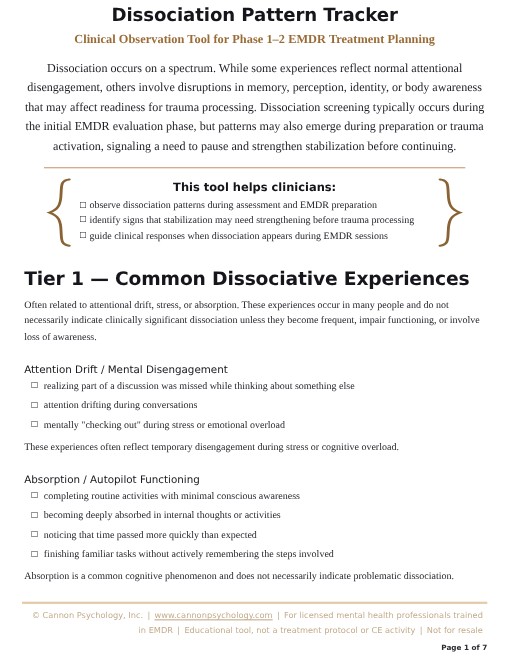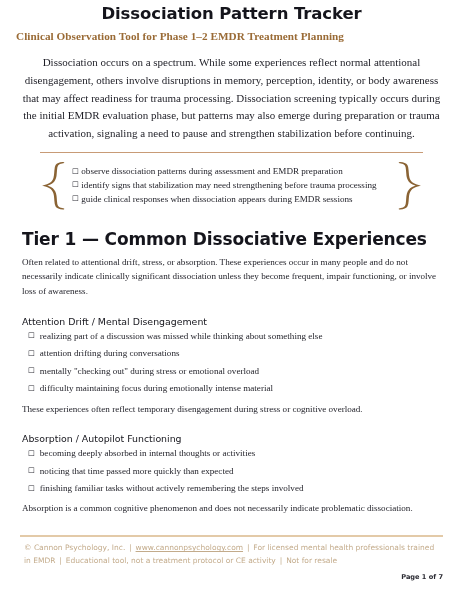--- a/index.html
+++ b/index.html
@@ -24,21 +24,21 @@
   .doc-title {
     text-align: center;
     font-family: "DejaVu Sans", "Liberation Sans", sans-serif;
     font-weight: bold;
     font-size: 16.5px;
     letter-spacing: -0.1px;
     color: #15151c;
     margin: 2px 0 0 0;
   }
   .doc-subtitle {
-    text-align: left;
+    text-align: center;
     font-family: "Liberation Serif", "DejaVu Serif", serif;
     font-weight: bold;
     font-size: 11.2px;
     color: #9a6b36;
     margin: 7px 0 12px 0;
     letter-spacing: 0.05px;
   }
   .intro {
     text-align: center;
     font-size: 11px;
@@ -146,39 +146,39 @@
     right: 16px;
     bottom: 0;
   }
   .rule-bottom {
     border: none;
     border-top: 2px solid #e3caa8;
     margin: 0 4px 0 4px;
     height: 0;
   }
   .footer-text {
-    text-align: left;
+    text-align: right;
     font-family: "DejaVu Sans", "Liberation Sans", sans-serif;
     font-size: 7.5px;
     line-height: 1.72;
     color: #c3ab8b;
     margin: 5px 8px 0 8px;
   }
   .footer-text .sep { padding: 0 1.5px; }
   .footer-link {
     color: #c3ab8b;
     text-decoration: underline;
   }
   .page-num {
     text-align: right;
     font-family: "DejaVu Sans", "Liberation Sans", sans-serif;
     font-weight: bold;
     font-size: 6.6px;
     color: #2b2b33;
-    margin: 5px 4px 19px 0;
+    margin: 5px 4px 7px 0;
   }
 </style>
 </head>
 <body>
 
 <div class="page">
 
   <div class="doc-title">Dissociation Pattern Tracker</div>
   <div class="doc-subtitle">Clinical Observation Tool for Phase 1–2 EMDR Treatment Planning</div>
   <p class="intro">Dissociation occurs on a spectrum. While some experiences reflect normal attentional disengagement, others involve disruptions in memory, perception, identity, or body awareness that may affect readiness for trauma processing. Dissociation screening typically occurs during the initial EMDR evaluation phase, but patterns may also emerge during preparation or trauma activation, signaling a need to pause and strengthen stabilization before continuing.</p>
@@ -190,41 +190,42 @@
       <svg viewBox="0 0 26 92" preserveAspectRatio="none" aria-hidden="true">
         <path d="M21 3 C13 4, 14 12, 13.5 22 C13.2 36, 11 42, 3 46 C11 50, 13.2 56, 13.5 70 C14 80, 13 88, 21 89" fill="none" stroke="currentColor" stroke-width="2.6" stroke-linecap="round"></path>
       </svg>
     </span>
     <span class="brace brace-right">
       <svg viewBox="0 0 26 92" preserveAspectRatio="none" aria-hidden="true">
         <path d="M5 3 C13 4, 12 12, 12.5 22 C12.8 36, 15 42, 23 46 C15 50, 12.8 56, 12.5 70 C12 80, 13 88, 5 89" fill="none" stroke="currentColor" stroke-width="2.6" stroke-linecap="round"></path>
       </svg>
     </span>
 
+    <div class="callout-title">This tool helps clinicians:</div>
     <ul class="callout-list">
       <li><span class="cbox">☐</span><span>observe dissociation patterns during assessment and EMDR preparation</span></li>
       <li><span class="cbox">☐</span><span>identify signs that stabilization may need strengthening before trauma processing</span></li>
       <li><span class="cbox">☐</span><span>guide clinical responses when dissociation appears during EMDR sessions</span></li>
     </ul>
   </div>
 
   <div class="tier-heading">Tier 1 — Common Dissociative Experiences</div>
   <p class="tier-desc">Often related to attentional drift, stress, or absorption.  These experiences occur in many people and do not necessarily indicate clinically significant dissociation unless they become frequent, impair functioning, or involve loss of awareness.</p>
 
   <div class="sub-heading">Attention Drift / Mental Disengagement</div>
   <ul class="check-list">
     <li><span class="cbox">☐</span><span>realizing part of a discussion was missed while thinking about something else</span></li>
     <li><span class="cbox">☐</span><span>attention drifting during conversations</span></li>
     <li><span class="cbox">☐</span><span>mentally "checking out" during stress or emotional overload</span></li>
-    <li><span class="cbox">☐</span><span>difficulty maintaining focus during emotionally intense material</span></li>
   </ul>
   <p class="note">These experiences often reflect temporary disengagement during stress or cognitive overload.</p>
 
   <div class="sub-heading">Absorption / Autopilot Functioning</div>
   <ul class="check-list">
+    <li><span class="cbox">☐</span><span>completing routine activities with minimal conscious awareness</span></li>
     <li><span class="cbox">☐</span><span>becoming deeply absorbed in internal thoughts or activities</span></li>
     <li><span class="cbox">☐</span><span>noticing that time passed more quickly than expected</span></li>
     <li><span class="cbox">☐</span><span>finishing familiar tasks without actively remembering the steps involved</span></li>
   </ul>
   <p class="note">Absorption is a common cognitive phenomenon and does not necessarily indicate problematic dissociation.</p>
 
   <div class="footer-wrap">
     <hr class="rule-bottom">
     <div class="footer-text">
       <span>© Cannon Psychology, Inc.</span>

